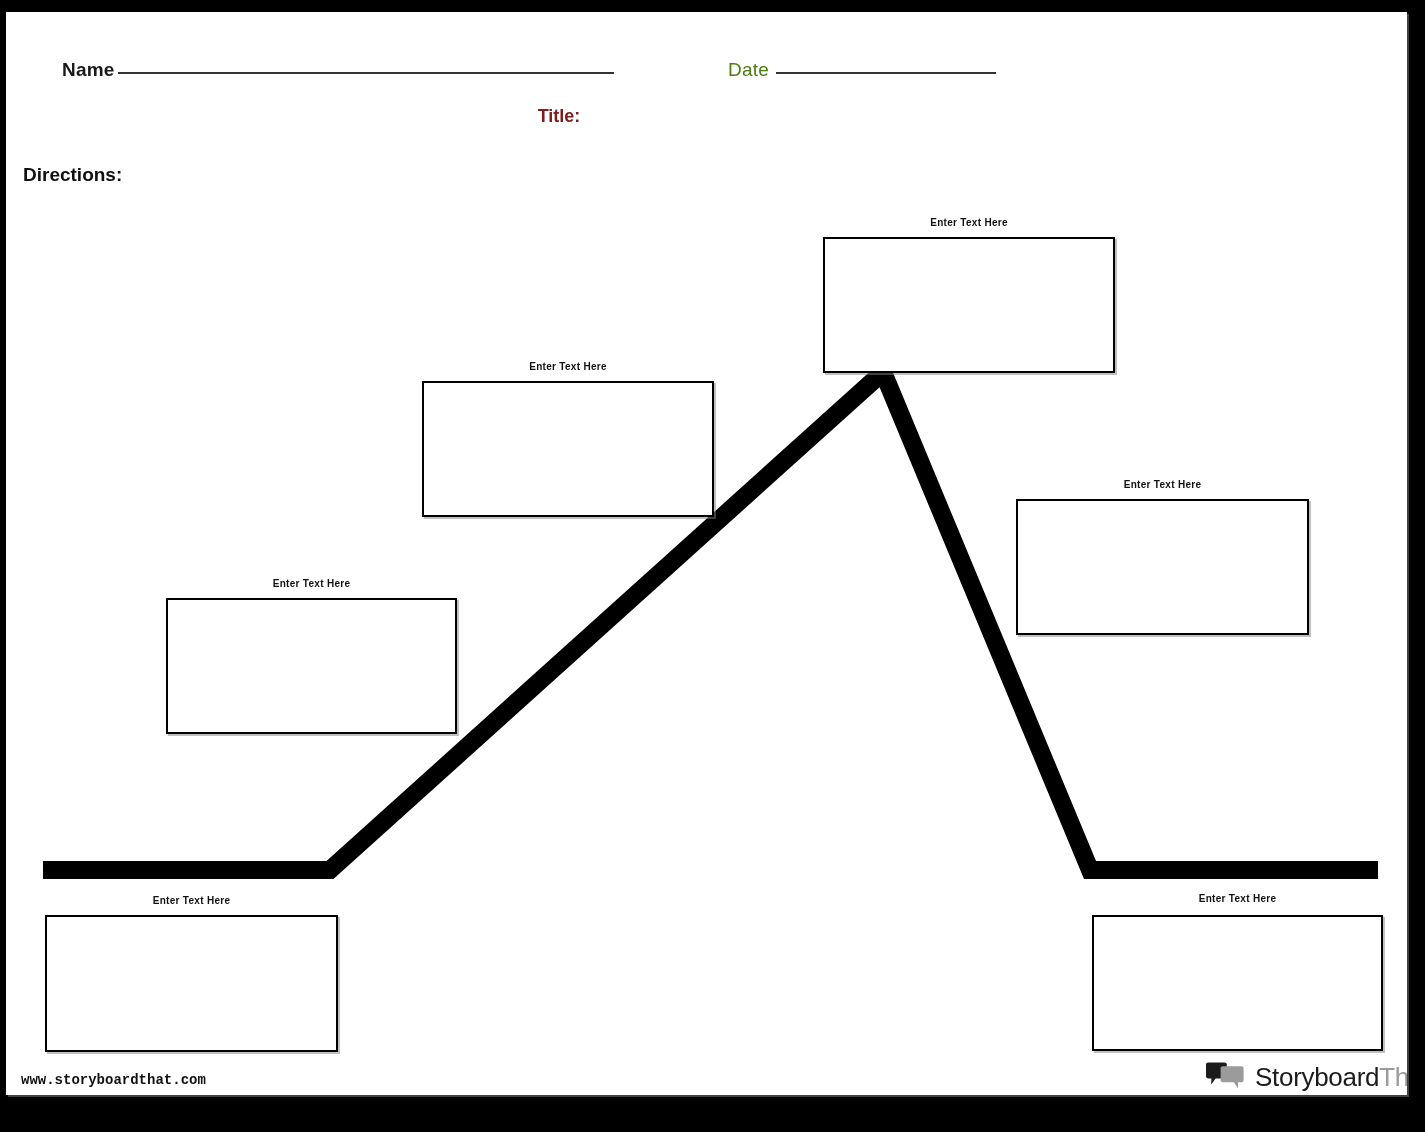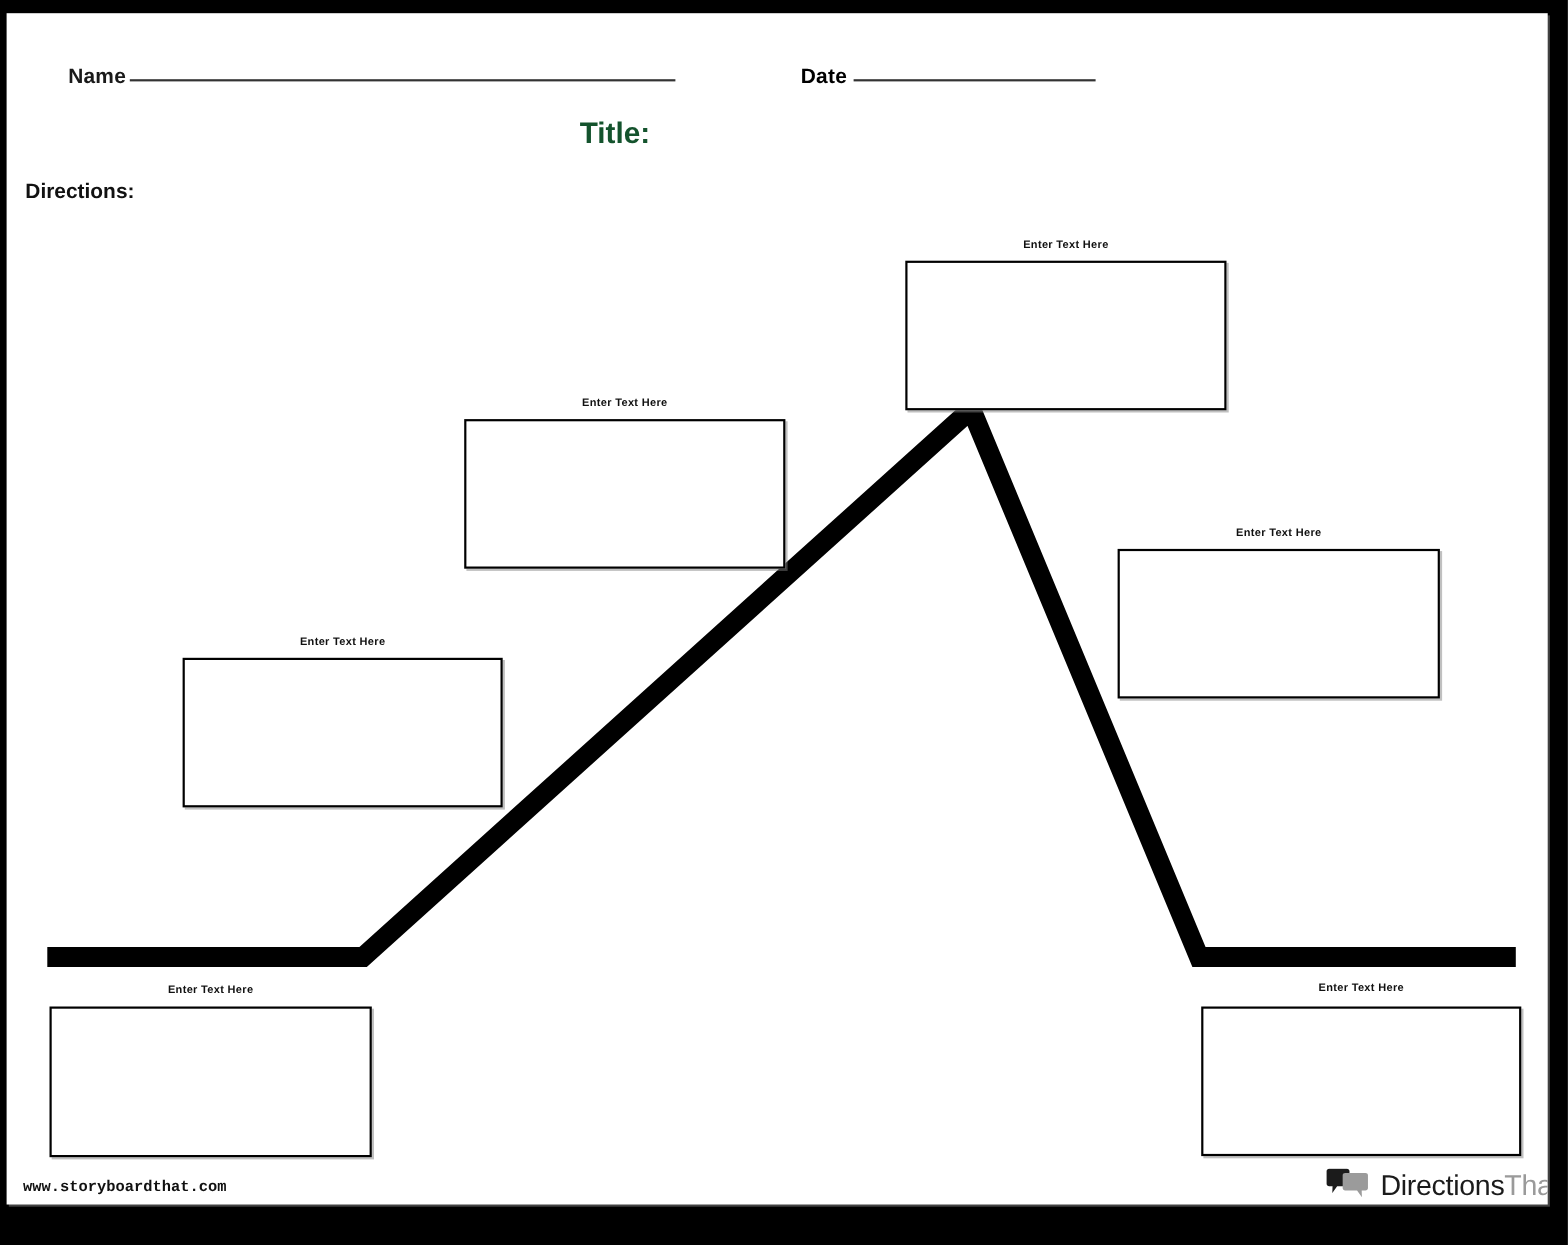--- a/index.html
+++ b/index.html
@@ -54,47 +54,47 @@
     top: 60px;
     width: 496px;
     height: 0;
     border-bottom: 2px solid #333333;
   }
   .date-label {
     position: absolute;
     left: 722px;
     top: 47px;
     font-size: 19px;
-    font-weight: 700;
+    font-weight: 400;
     font-stretch: condensed;
     letter-spacing: 0.2px;
-    color: #000000;
+    color: #4d7c0f;
     white-space: nowrap;
   }
   .date-rule {
     position: absolute;
     left: 770px;
     top: 60px;
     width: 220px;
     height: 0;
     border-bottom: 2px solid #333333;
   }
 
   .title-text {
     position: absolute;
     left: 0;
     top: 94px;
     width: 1114px;
     text-align: center;
     padding-right: 8px;
     box-sizing: border-box;
-    font-size: 27px;
-    font-weight: 700;
-    font-stretch: condensed;
-    color: #14532d;
+    font-size: 18px;
+    font-weight: 700;
+    font-stretch: condensed;
+    color: #7f1d1d;
   }
 
   .directions-label {
     position: absolute;
     left: 17px;
     top: 152px;
     font-size: 19px;
     font-weight: 700;
     font-stretch: condensed;
     color: #111111;
@@ -227,18 +227,18 @@
     <div class="brand">
       <svg class="brand-mark" viewBox="0 0 42 30" aria-hidden="true">
         <path d="M2 2.6 C2 1.2 3 0.4 4.3 0.4 L20.5 0.4 C21.8 0.4 22.8 1.2 22.8 2.6
                  L22.8 14.2 C22.8 15.6 21.8 16.4 20.5 16.4 L11.6 16.4
                  L7.2 22.6 L7.4 16.4 L4.3 16.4 C3 16.4 2 15.6 2 14.2 Z" fill="#1b1b1b"></path>
         <path d="M16.6 6.4 C16.6 5.1 17.6 4.3 18.9 4.3 L37.3 4.3 C38.6 4.3 39.6 5.1 39.6 6.4
                  L39.6 18.1 C39.6 19.5 38.6 20.3 37.3 20.3 L33.9 20.3
                  L34.1 26.4 L29.7 20.3 L18.9 20.3 C17.6 20.3 16.6 19.5 16.6 18.1 Z" fill="#9b9b9b"></path>
       </svg>
       <div class="brand-word">
-        <span class="b1">Directions</span><span class="b2">That</span>
+        <span class="b1">Storyboard</span><span class="b2">That</span>
       </div>
     </div>
 
   </div>
 </div>
 
 </body></html>

